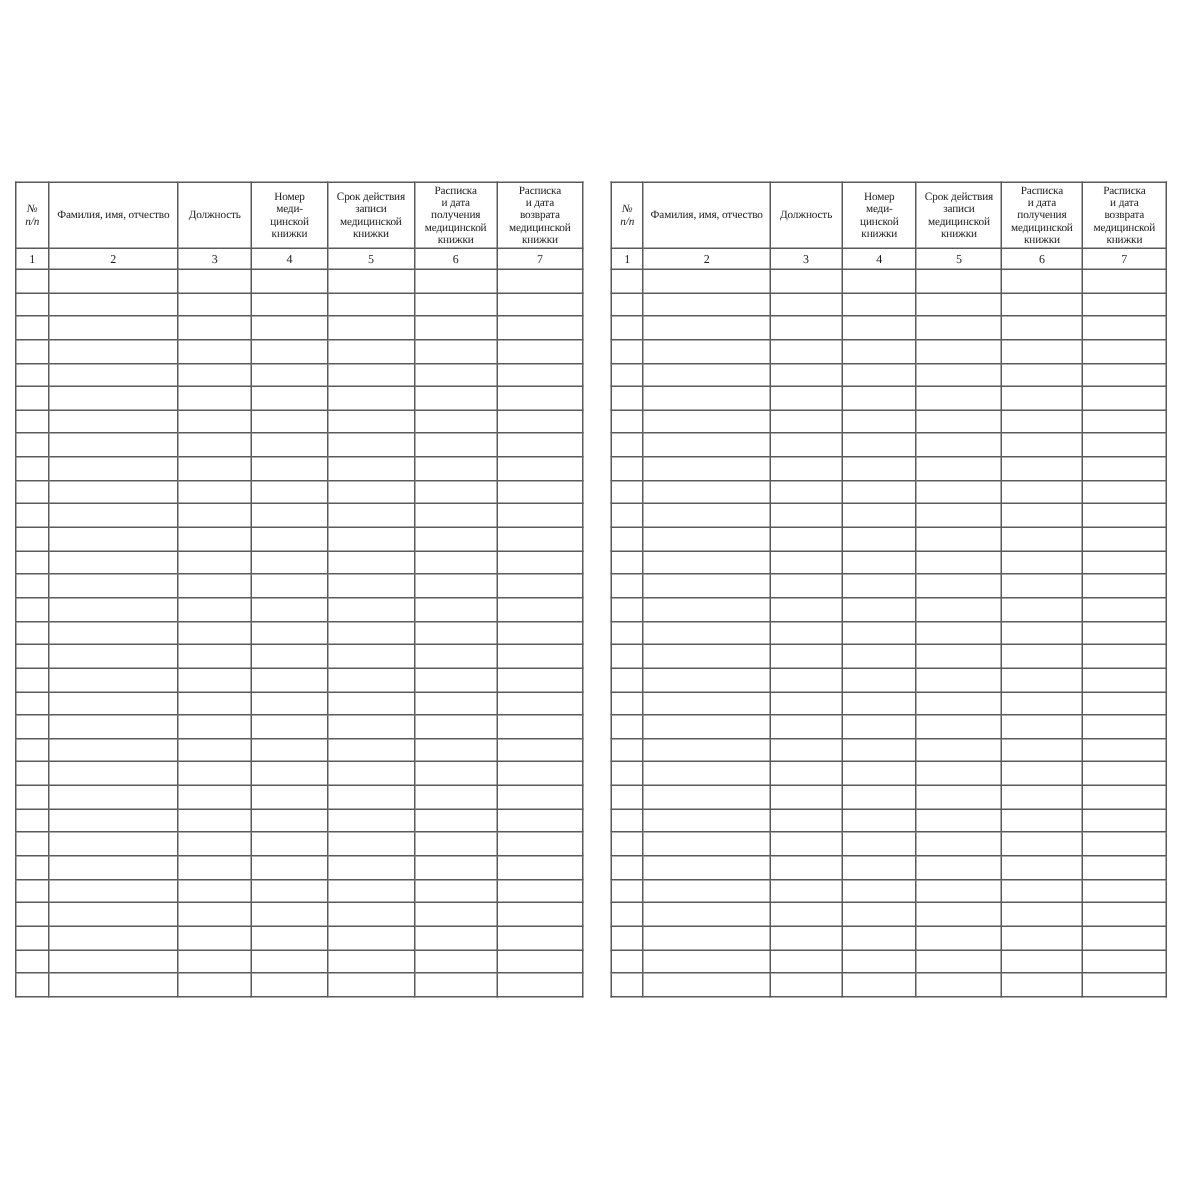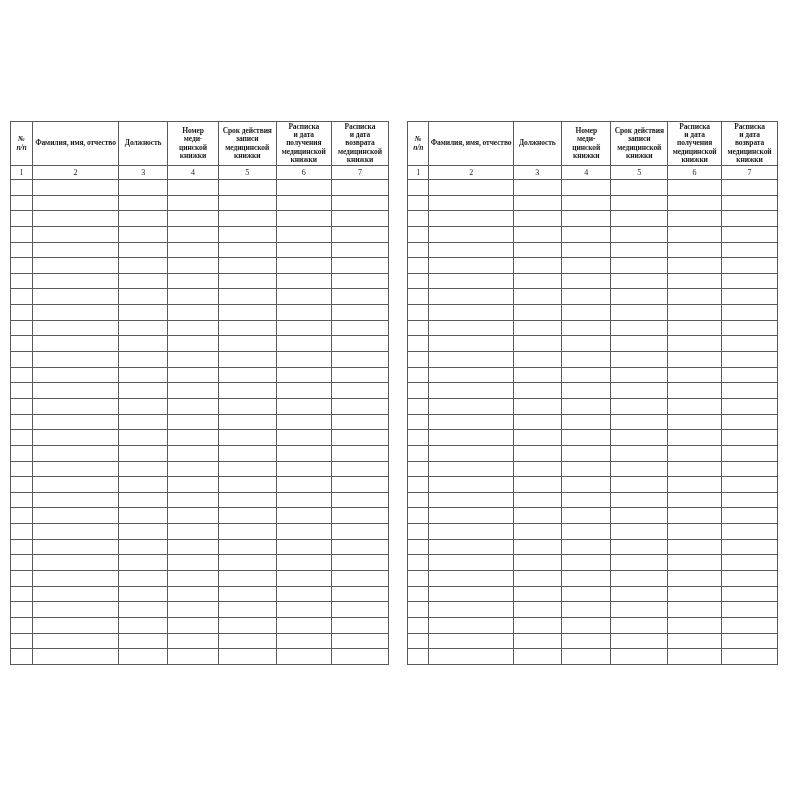--- a/index.html
+++ b/index.html
@@ -30,21 +30,21 @@
   .page-left table  { width: 379px; }
   .page-right table { width: 371px; }
   th, td {
     border: 1px solid #5a5a5a;
     padding: 0;
     color: #1c1c1c;
     overflow: hidden;
   }
   tr.header-row { height: 44px; }
   tr.header-row th {
-    font-weight: bold;
+    font-weight: normal;
     font-size: 7.5px;
     line-height: 1.12;
     letter-spacing: -0.1px;
     text-align: center;
     vertical-align: middle;
     white-space: pre-line;
   }
   tr.header-row th.italic { font-style: italic; }
   tr.number-row { height: 14px; }
   tr.number-row td {

